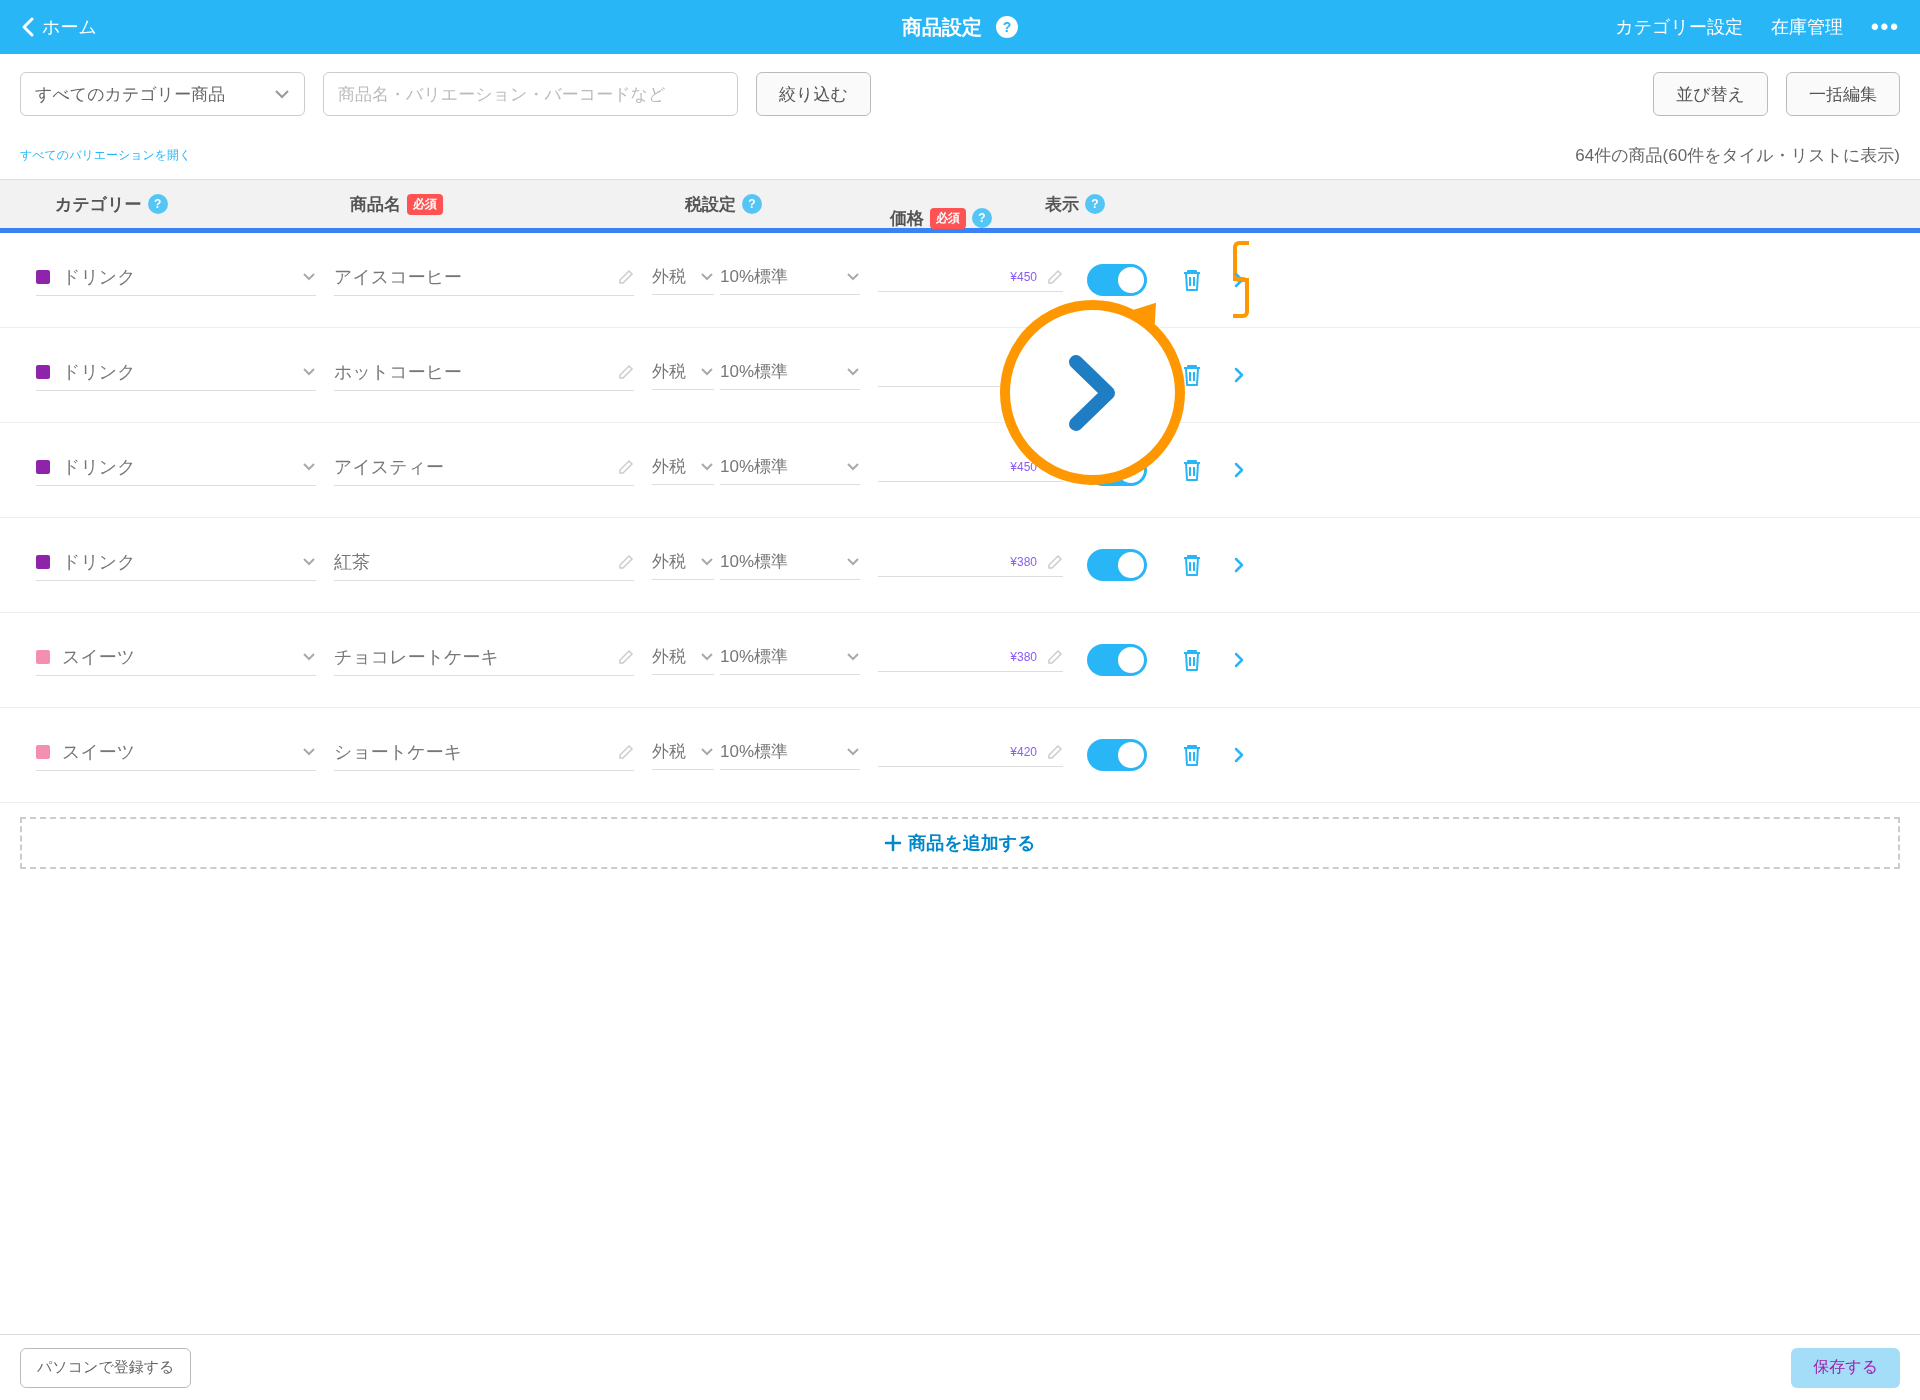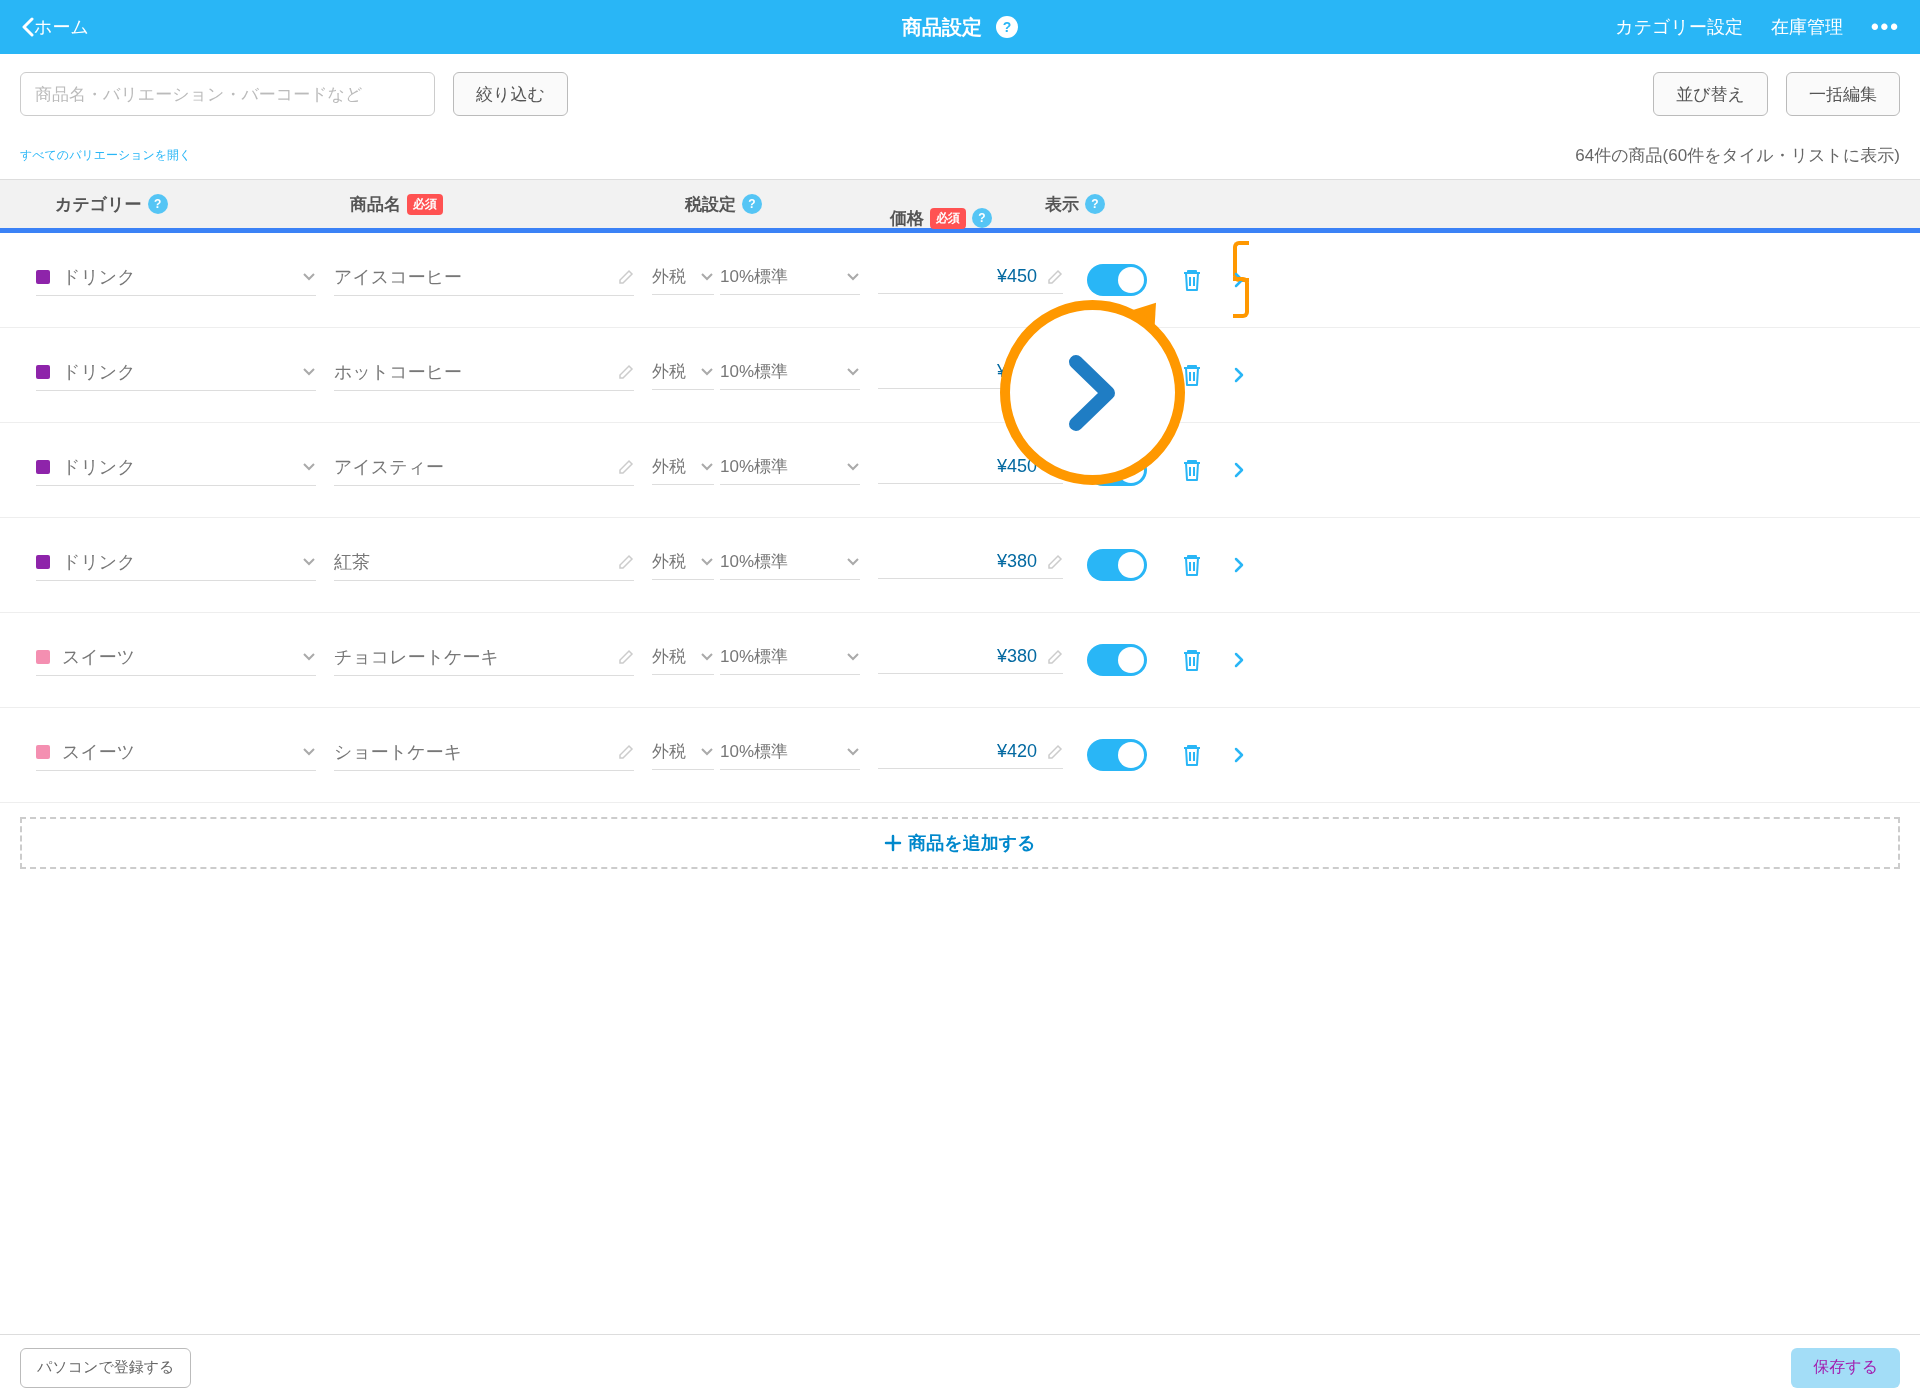--- a/index.html
+++ b/index.html
@@ -1,20 +1,20 @@
 <!DOCTYPE html>
 <html><head>
 <meta charset="utf-8">
 <style>
 * { margin: 0; padding: 0; box-sizing: border-box; font-family: -apple-system, BlinkMacSystemFont, "Hiragino Sans", "Hiragino Kaku Gothic ProN", sans-serif; }
 body { background: #fff; color: #333; }
 
 
 .header { background: #29b6f6; height: 54px; display: flex; align-items: center; padding: 0 20px; color: #fff; position: relative; }
-.header-left { display: flex; align-items: center; font-size: 18px; }
+.header-left { display: flex; align-items: center; gap: 8px; font-size: 18px; }
 .header-center { position: absolute; left: 50%; transform: translateX(-50%); display: flex; align-items: center; gap: 14px; font-size: 20px; font-weight: 600; text-align: center; }
 .header-right { margin-left: auto; display: flex; align-items: center; gap: 28px; font-size: 18px; }
 .help-badge { width: 22px; height: 22px; border-radius: 50%; background: #fff; color: #29b6f6; display: inline-flex; align-items: center; justify-content: center; font-size: 14px; font-weight: bold; }
 .more-dots { font-size: 22px; letter-spacing: 2px; font-weight: bold; }
 
 
 .filter-bar { padding: 18px 20px; display: flex; gap: 18px; align-items: center; }
 .select-box { height: 44px; border: 1px solid #ccc; border-radius: 6px; padding: 0 14px; display: flex; align-items: center; justify-content: space-between; background: #fff; font-size: 17px; color: #666; }
 .cat-select { width: 285px; }
 .search-input { width: 415px; height: 44px; border: 1px solid #ccc; border-radius: 6px; padding: 0 14px; font-size: 17px; color: #999; background: #fff; display:flex; align-items:center; }
@@ -47,21 +47,21 @@
 
 .name-cell { width: 300px; margin-left: 18px; display: flex; align-items: center; border-bottom: 1px solid #ddd; padding-bottom: 6px; }
 .name-text { font-size: 18px; color: #777; flex: 1; }
 .edit-icon { color: #ccc; }
 
 .tax-cell { display: flex; gap: 6px; margin-left: 18px; }
 .tax-sub { width: 62px; display: flex; align-items: center; border-bottom: 1px solid #ddd; padding-bottom: 6px; font-size: 17px; color: #777; }
 .tax-sub2 { width: 140px; display: flex; align-items: center; border-bottom: 1px solid #ddd; padding-bottom: 6px; font-size: 17px; color: #777; }
 
 .price-cell { width: 185px; margin-left: 18px; display: flex; align-items: center; justify-content: flex-end; border-bottom: 1px solid #ddd; padding-bottom: 6px; gap: 10px; }
-.price-text { font-size: 18px; color: #0369a1; }
+.price-text { font-size: 12px; color: #8b5cf6; }
 
 .toggle { width: 60px; height: 32px; background: #29b6f6; border-radius: 16px; position: relative; margin-left: 24px; }
 .toggle::after { content: ''; position: absolute; right: 3px; top: 3px; width: 26px; height: 26px; background: #fff; border-radius: 50%; }
 
 .trash-icon { margin-left: 34px; color: #29b6f6; }
 .row-chevron { margin-left: 30px; color: #29b6f6; }
 
 
 .add-row { margin: 14px 20px 0; border: 2px dashed #ccc; height: 52px; display: flex; align-items: center; justify-content: center; color: #0088cc; font-size: 18px; font-weight: 600; gap: 6px; }
 
@@ -98,20 +98,26 @@
     <span class="help-badge">?</span>
   </div>
   <div class="header-right">
     <span>カテゴリー設定</span>
     <span>在庫管理</span>
     <span class="more-dots">•••</span>
   </div>
 </div>
 
 <div class="filter-bar">
+  <div class="select-box cat-select">
+    <span>すべてのカテゴリー商品</span>
+    <svg width="16" height="10" viewBox="0 0 16 10">
+          <path d="M2 2 L8 8 L14 2" stroke="#999" stroke-width="2" fill="none"></path>
+        </svg>
+  </div>
   <div class="search-input">
     <span style="color:#bbb">商品名・バリエーション・バーコードなど</span>
   </div>
   <div class="btn">
         <span>絞り込む</span>
       </div>
   <div class="spacer"></div>
   <div class="btn">
         <span>並び替え</span>
       </div>

